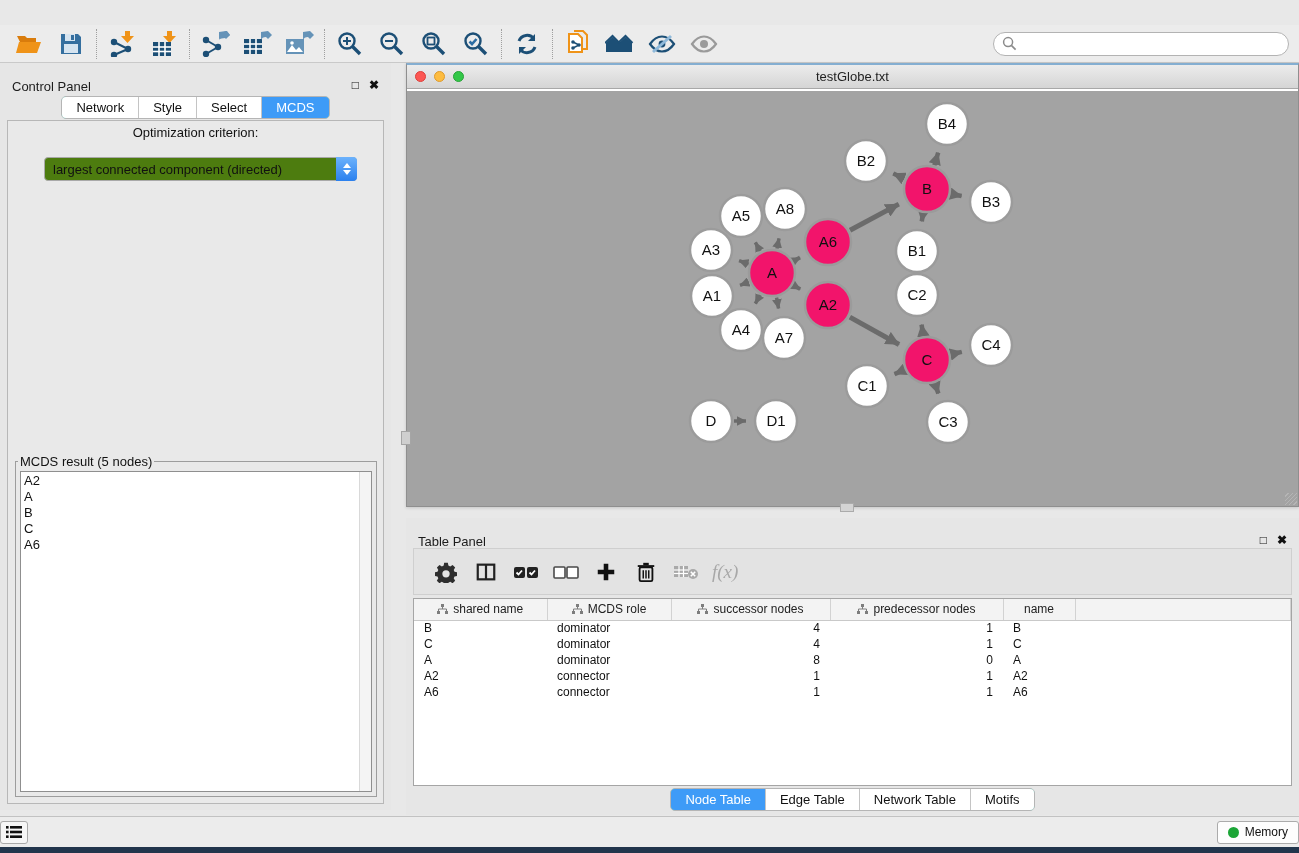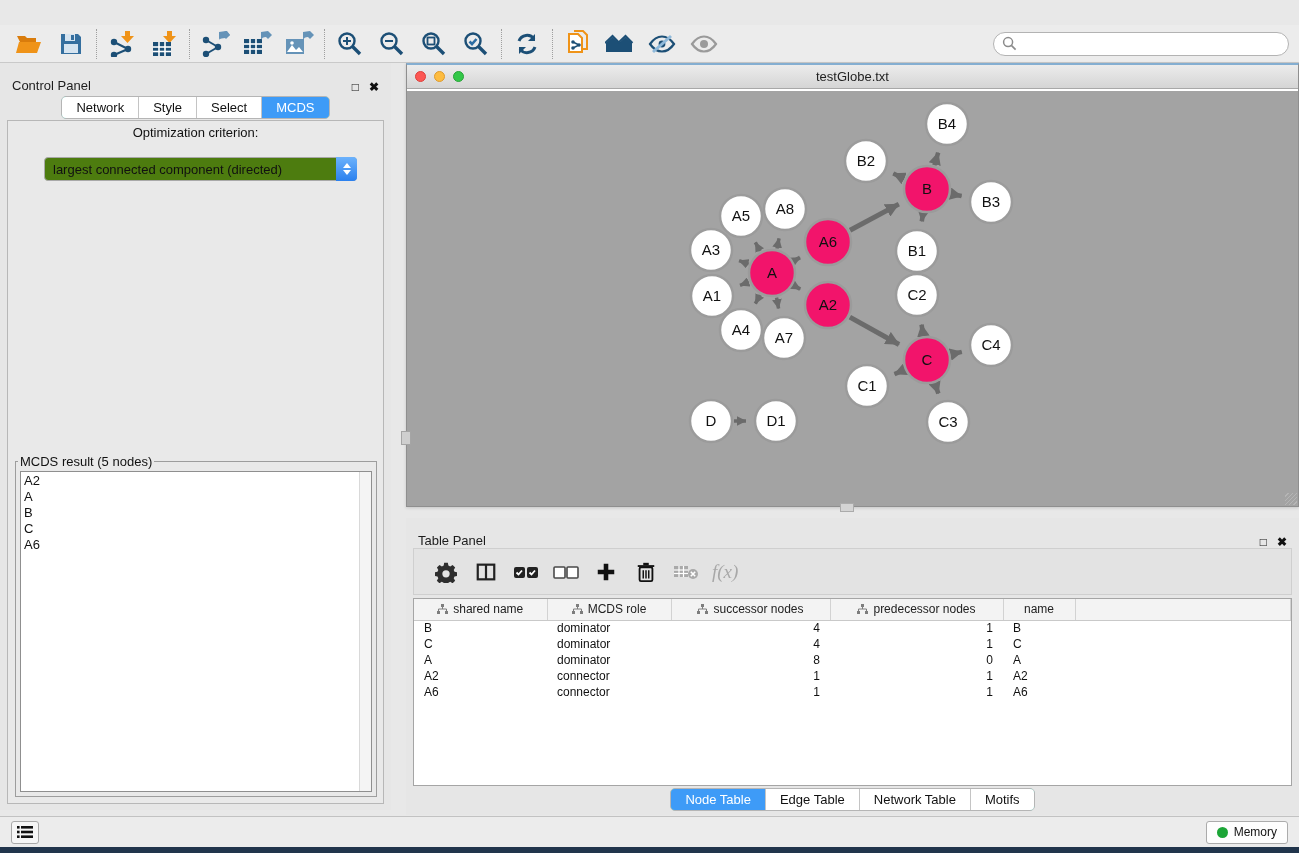--- a/index.html
+++ b/index.html
@@ -22,21 +22,21 @@
   .toolbar { position:absolute; left:0; top:25px; width:1299px; height:38px; background:#ececec;
     border-bottom:1px solid #c9c9c9; display:flex; align-items:center; padding-left:8px; }
   .tb-btn { width:42px; height:34px; background:none; border:none; display:flex; align-items:center; justify-content:center; cursor:pointer; }
   .tb-sep { width:1px; height:30px; margin:0 4px; border-left:1px dotted #9f9f9f; }
   .search-wrap { margin-left:auto; margin-right:10px; width:296px; height:24px; border:1px solid #b3b3b3; border-radius:12px;
     background:#fff; display:flex; align-items:center; padding-left:8px; }
   .search-wrap input { border:none; outline:none; flex:1; height:20px; font-size:13px; background:transparent; }
 
   
   .control-panel { position:absolute; left:0; top:63px; width:391px; height:747px; background:#e6e6e6; }
-  .panel-head { height:30px; display:flex; align-items:flex-end; padding:0 12px; }
+  .panel-head { height:30px; display:flex; align-items:flex-start; padding:0 12px;margin-top:16px; }
   .panel-head .ph-title { font-size:13px; color:#1c1c1c; }
   .panel-head .ph-btns { margin-left:auto; display:flex; gap:10px; }
   .ph-btn { background:none; border:none; font-size:12px; font-weight:bold; color:#111; cursor:pointer; line-height:1; }
   .cp-tabs { position:absolute; left:0; top:33px; width:100%; display:flex; justify-content:center; z-index:2; }
   .seg { display:flex; border:1px solid #b5b5b5; border-radius:5px; overflow:hidden; background:#5eead4; }
   .seg .seg-item { padding:3px 14px; font-size:13px; color:#111; background:#fff; border:none; border-left:1px solid #c4c4c4; cursor:pointer; }
   .seg .seg-item:first-child { border-left:none; }
   .seg .seg-item.active { background:#3e9bf7; color:#fff; }
   .cp-body { position:absolute; left:7px; top:57px; width:377px; height:684px; border:1px solid #b7b7b7; background:#e9e9e9; }
   .opt-label { margin-top:4px; text-align:center; font-size:13px; color:#111; }
@@ -84,21 +84,21 @@
   .tp-table th { height:21px; background:#f3f3f3; border-bottom:1px solid #c9c9c9; border-right:1px solid #d2d2d2;
     font-size:12px; font-weight:normal; color:#222; text-align:center; white-space:nowrap; overflow:hidden; }
   .tp-table th .th-inner { display:flex; align-items:center; justify-content:center; gap:5px; }
   .tp-table td { font-size:12px; color:#111; height:16px; padding:0 10px; white-space:nowrap; overflow:hidden; }
   .tp-table td.num { text-align:right; }
   .col-shared{ width:133px;} .col-role{ width:124px;} .col-succ{ width:159px;} .col-pred{ width:173px;} .col-name{ width:72px;}
   .tp-tabs { position:absolute; left:0; top:270px; width:100%; display:flex; justify-content:center; }
 
   
   .statusbar { position:absolute; left:0; top:816px; width:1299px; height:31px; background:#ececec; border-top:1px solid #c2c2c2;
-    display:flex; align-items:center; padding:0 11px; }
+    display:flex; align-items:center; padding:0 0; }
   .status-left-btn { width:28px; height:23px; background:#f6f6f6; border:1px solid #a9a9a9; border-radius:3px;
     display:flex; align-items:center; justify-content:center; cursor:pointer; }
   .memory-btn { margin-left:auto; height:23px; padding:0 10px; background:#fdfdfd; border:1px solid #ababab; border-radius:3px;
     display:flex; align-items:center; gap:6px; font-size:12px; color:#111; cursor:pointer; }
   .memory-dot { width:11px; height:11px; border-radius:50%; background:#1ba536; }
   .desktop-strip { position:absolute; left:0; top:847px; width:1299px; height:6px; background:#21354c; }
 </style>
 </head>
 <body>
 

